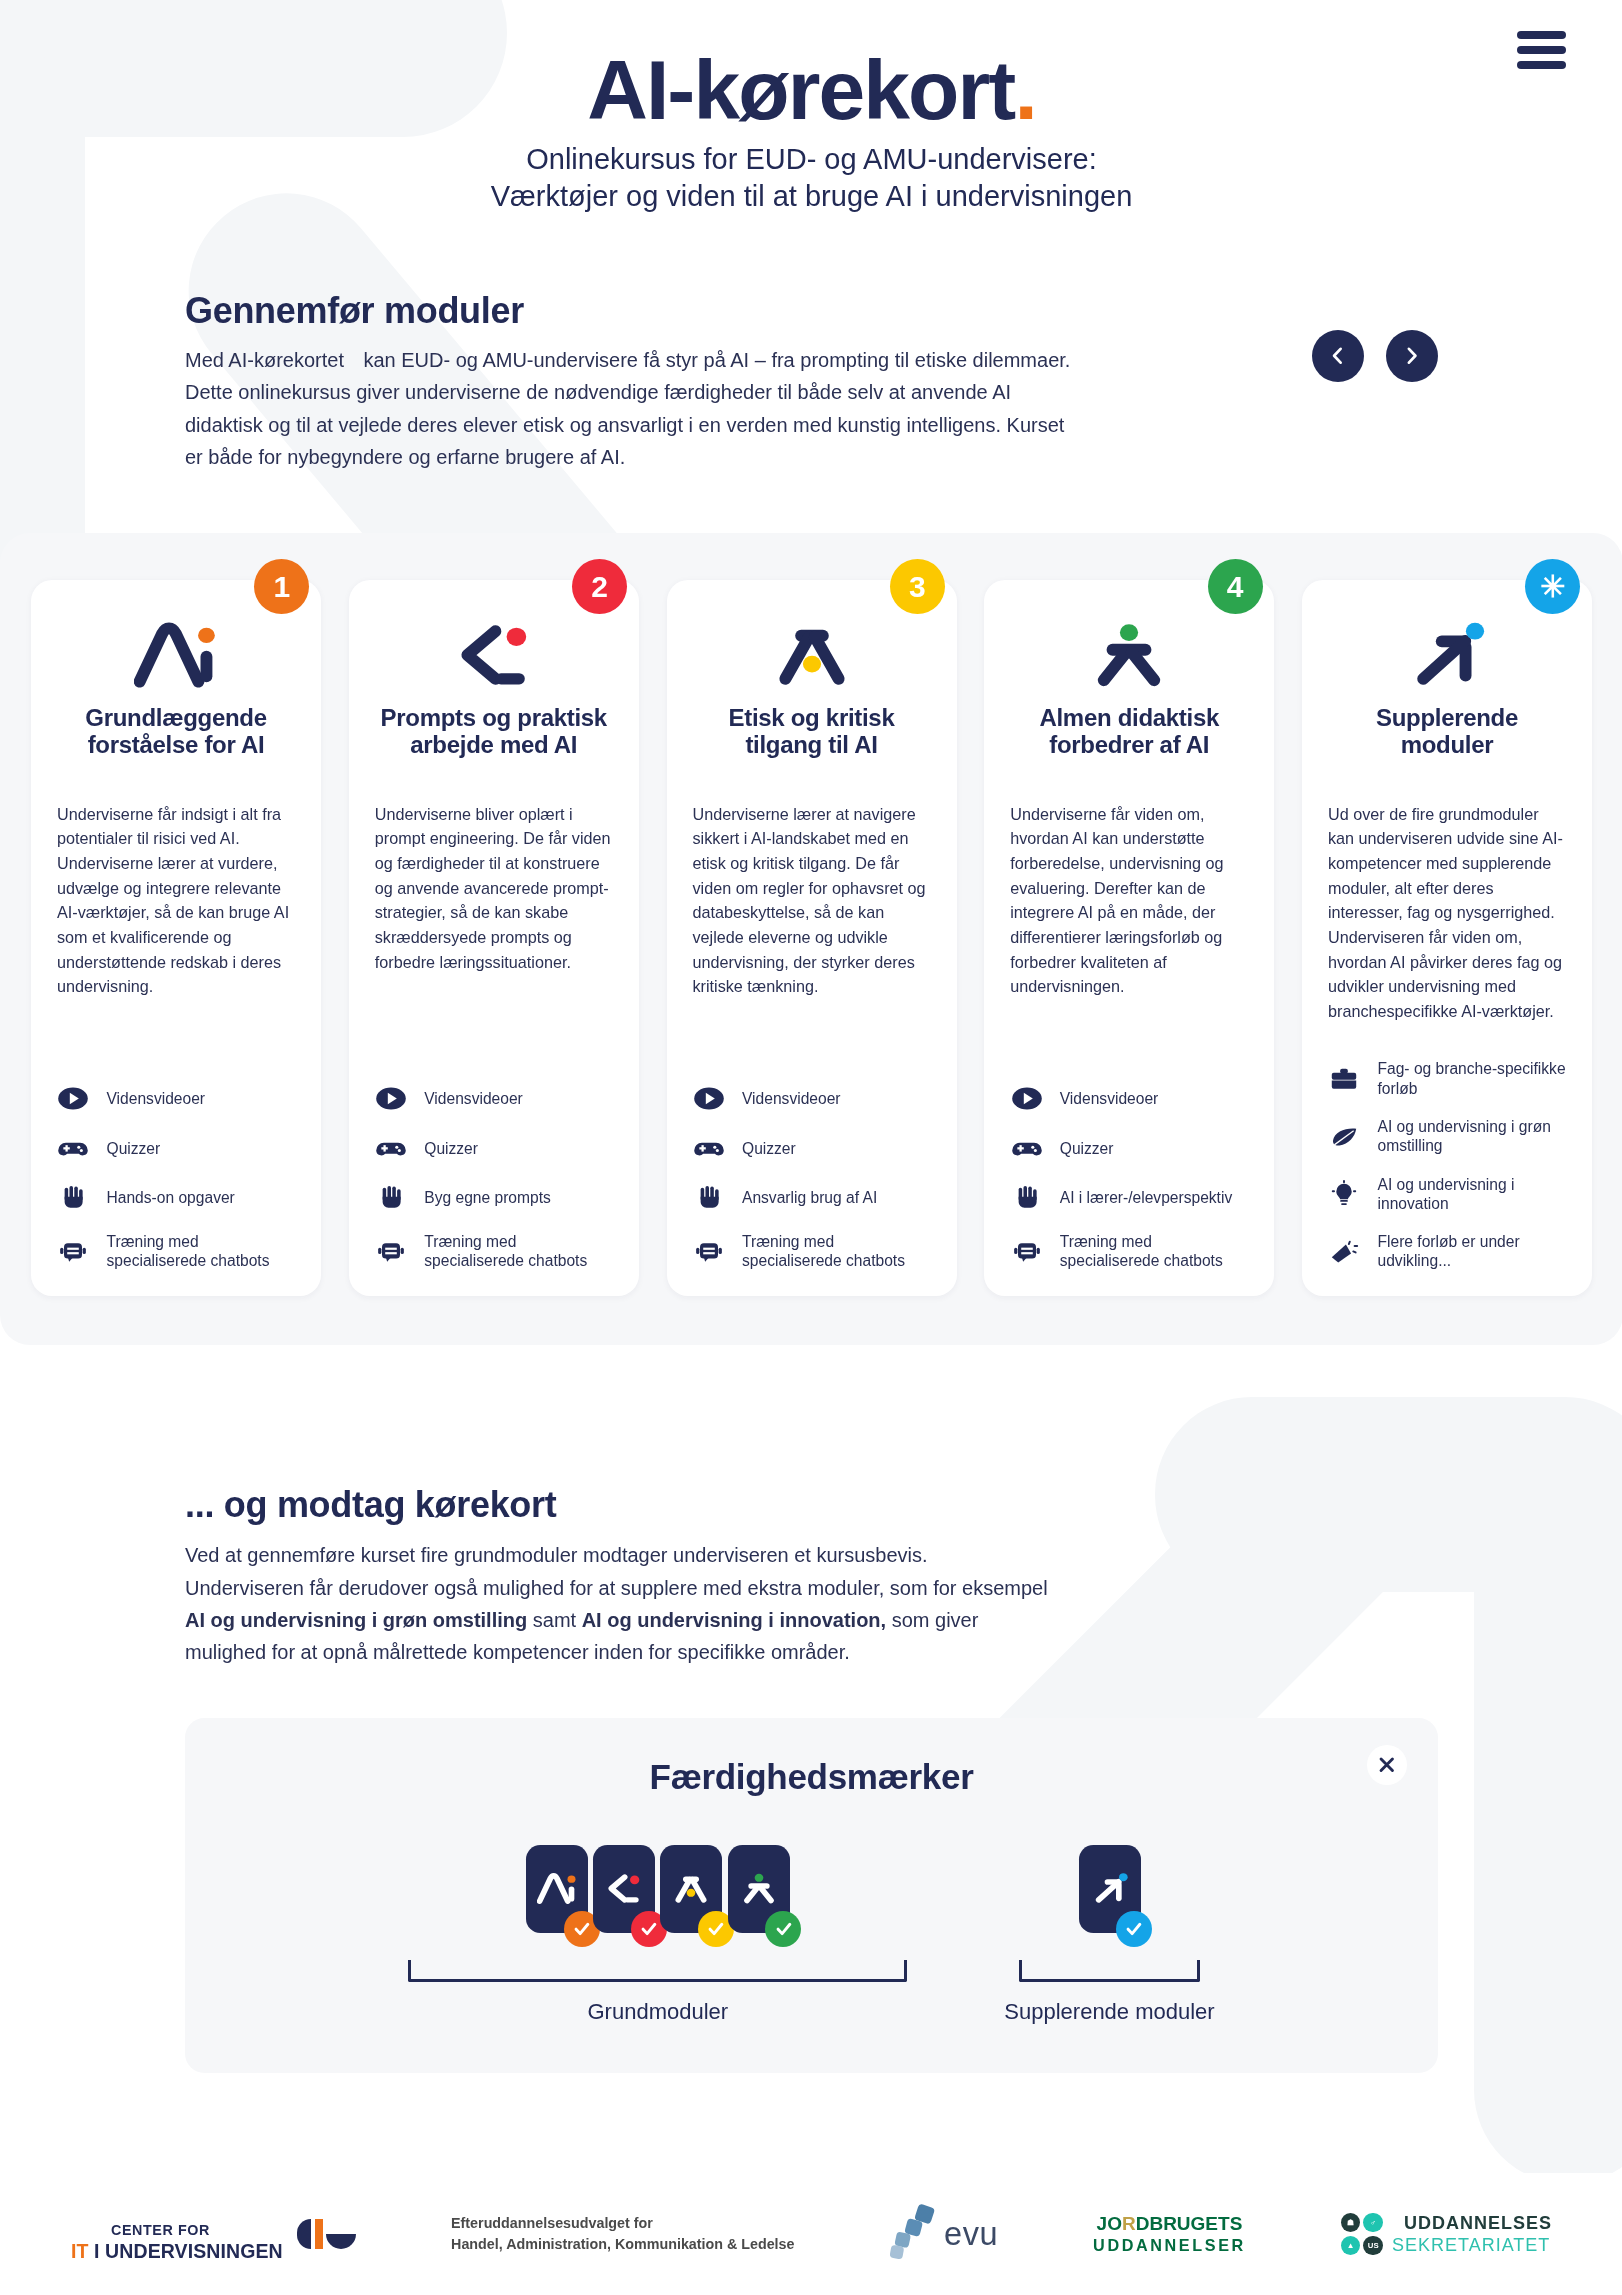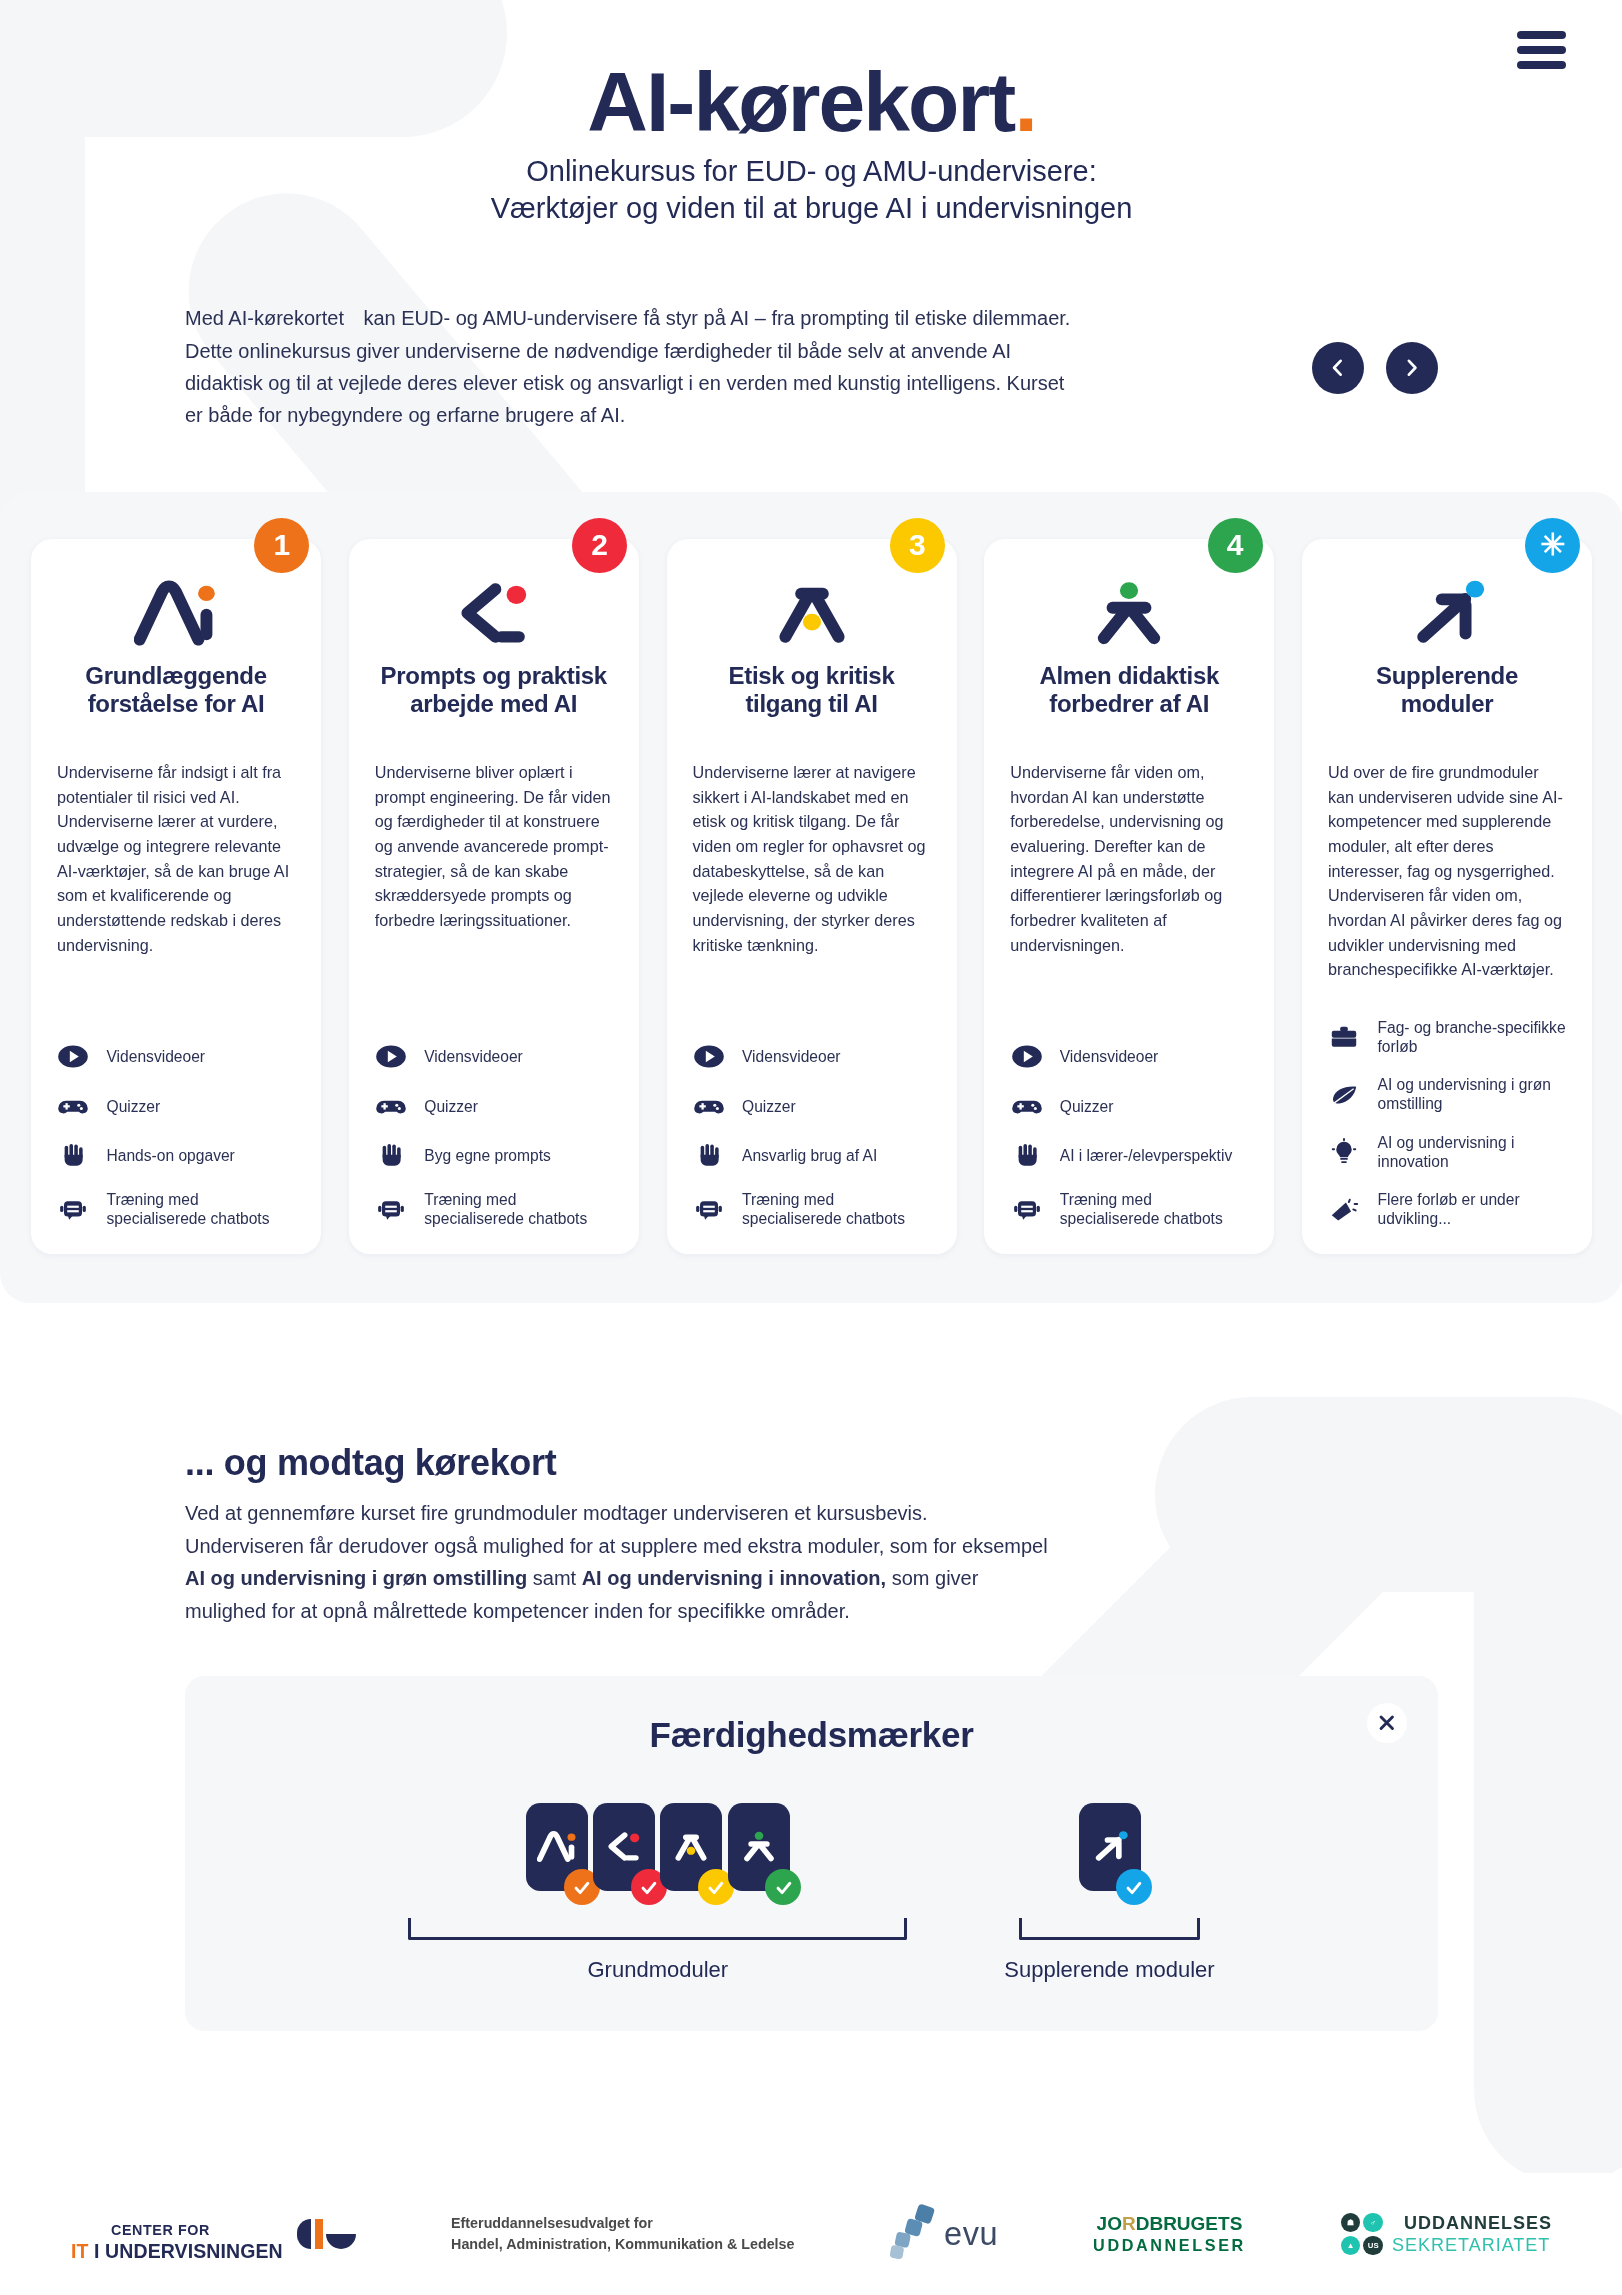--- a/index.html
+++ b/index.html
@@ -49,21 +49,21 @@
   }
 
   
   .hamburger{
     position:absolute;right:57px;top:31px;width:49px;height:38px;
     display:flex;flex-direction:column;justify-content:space-between;cursor:pointer;z-index:40;
   }
   .hamburger span{display:block;height:8.4px;border-radius:4.5px;background:var(--navy);}
 
   
-  .hero{position:relative;z-index:10;text-align:center;padding-top:60px;}
+  .hero{position:relative;z-index:10;text-align:center;padding-top:48px;}
   .hero h1{
     font-size:84px;line-height:1.0;font-weight:bold;letter-spacing:-1.9px;
     color:var(--navy);
   }
   .hero h1 .dot{color:var(--orange);}
   .hero .sub{
     margin-top:9px;font-size:29px;line-height:1.28;font-weight:400;color:var(--navy);
   }
 
   
@@ -214,20 +214,21 @@
 <div class="hero">
   <h1><span>AI-kørekort</span><span class="dot">.</span></h1>
   <div class="sub">
     <div>Onlinekursus for EUD- og AMU-undervisere:</div>
     <div>Værktøjer og viden til at bruge AI i undervisningen</div>
   </div>
 </div>
 
 <div class="intro-wrap">
   <div class="intro">
+    <h2>Gennemfør moduler</h2>
     <p><span>Med AI-kørekortet</span><span class="gap"></span><span>kan EUD- og AMU-undervisere få styr på AI – fra prompting til etiske dilemmaer. Dette onlinekursus giver underviserne de nødvendige færdigheder til både selv at anvende AI didaktisk og til at vejlede deres elever etisk og ansvarligt i en verden med kunstig intelligens. Kurset er både for nybegyndere og erfarne brugere af AI.</span></p>
   </div>
   <div class="arrows">
     <div class="arrow-btn">
       <svg viewBox="0 0 24 24">
           <path d="M15.5 3.5 L7.5 12 L15.5 20.5" fill="none" stroke="#fff" stroke-width="3.4" stroke-linecap="round" stroke-linejoin="round"></path>
         </svg>
     </div>
     <div class="arrow-btn">
       <svg viewBox="0 0 24 24">

